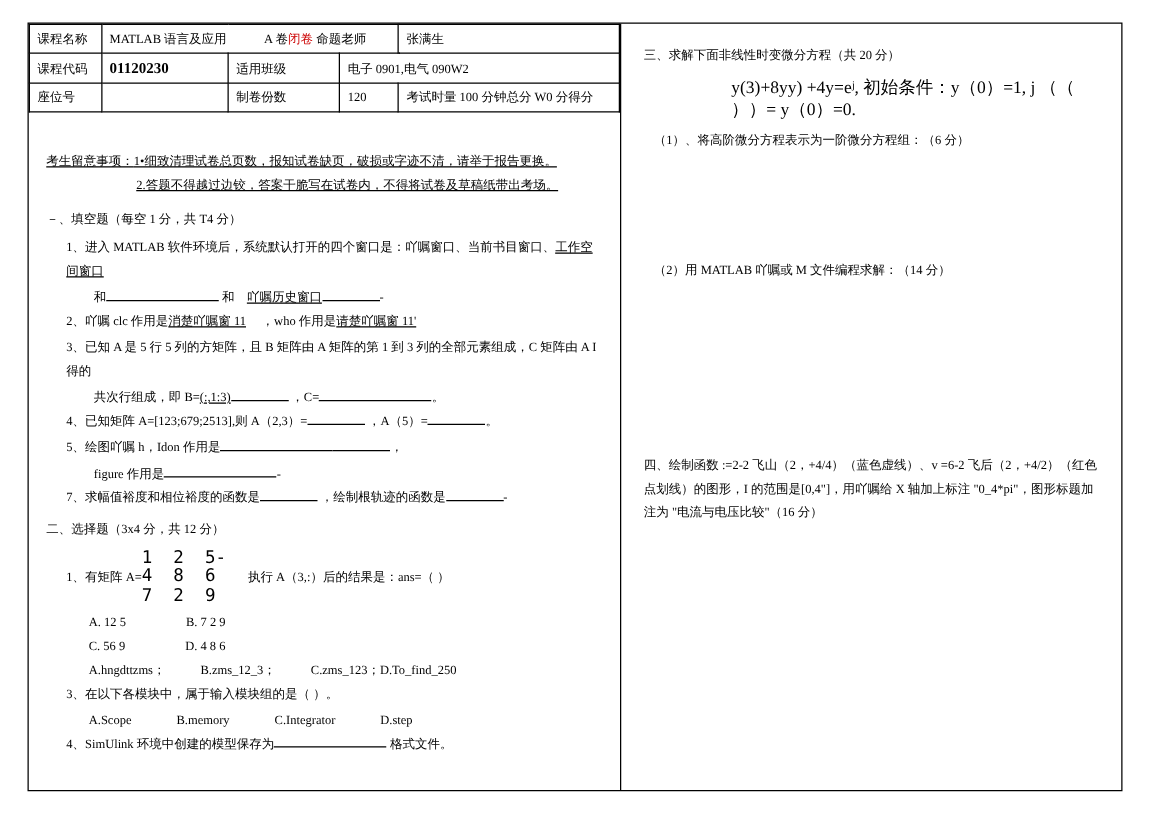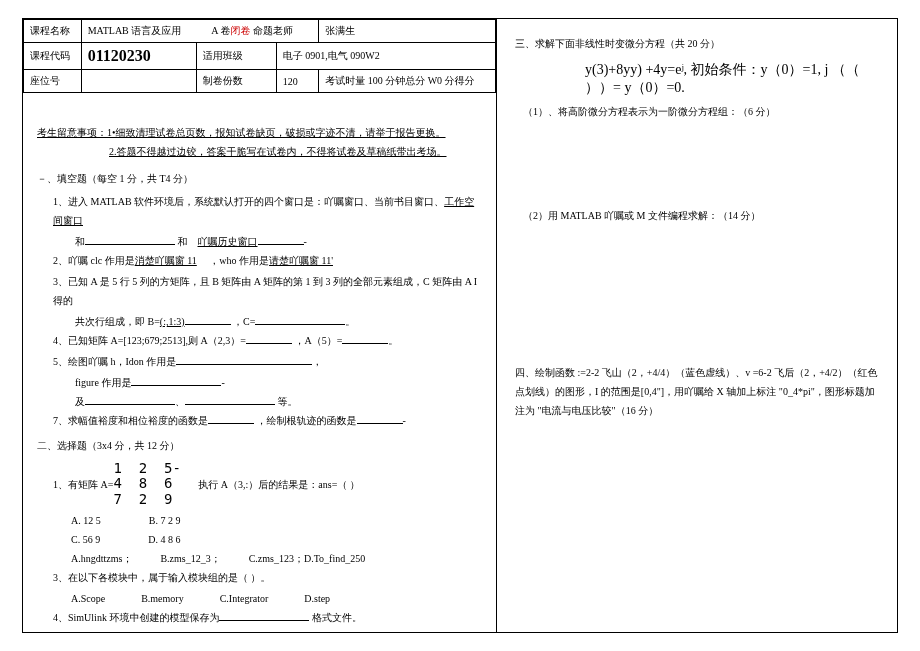--- a/index.html
+++ b/index.html
@@ -109,21 +109,21 @@
         <td colspan="5">
           <span>MATLAB 语言及应用</span>
           &nbsp;&nbsp;&nbsp;&nbsp;&nbsp;&nbsp;&nbsp;&nbsp;&nbsp;&nbsp;
           <span>A 卷</span><span class="red">闭卷</span>
           <span>命题老师</span>
         </td>
         <td>张满生</td>
       </tr>
       <tr>
         <td>课程代码</td>
-        <td style="font-weight:bold;font-size:16px;"><span>01120230</span></td>
+        <td style="font-weight:bold;font-size:12px;"><span>01120230</span></td>
         <td>适用班级</td>
         <td colspan="4">电子 0901,电气 090W2</td>
       </tr>
       <tr>
         <td>座位号</td>
         <td></td>
         <td>制卷份数</td>
         <td>120</td>
         <td colspan="3">考试时量 100 分钟总分 W0 分得分</td>
       </tr>
@@ -165,24 +165,20 @@
         <span>，A（5）=</span><span class="blank"></span>。
       </div>
 
       <div class="q-item">
         <span>5、绘图吖嘱 h，Idon 作用是</span><span class="blank blank-wide"></span><span class="blank"></span>，
       </div>
       <div class="sub-indent">
         <span>figure 作用是</span><span class="blank blank-wide"></span>-
       </div>
 
-      <div class="sub-indent">
-        <span>及</span><span class="blank blank-wide"></span>、<span class="blank blank-wide"></span>
-        <span>等。</span>
-      </div>
 
       <div class="q-item">
         <span>7、求幅值裕度和相位裕度的函数是</span><span class="blank"></span>
         <span>，绘制根轨迹的函数是</span><span class="blank"></span>-
       </div>
 
       <div class="section-title">二、选择题（3x4 分，共 12 分）</div>
 
       <div class="q-item" style="display:flex;align-items:center;">
         <span>1、有矩阵 A=</span>

